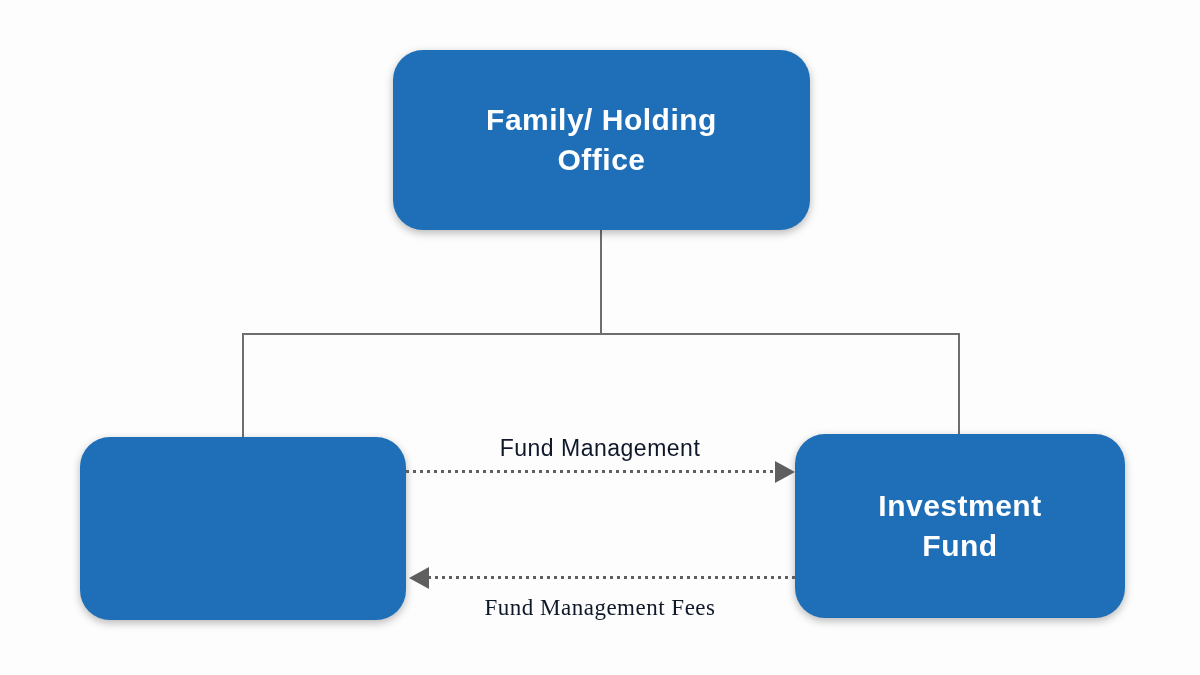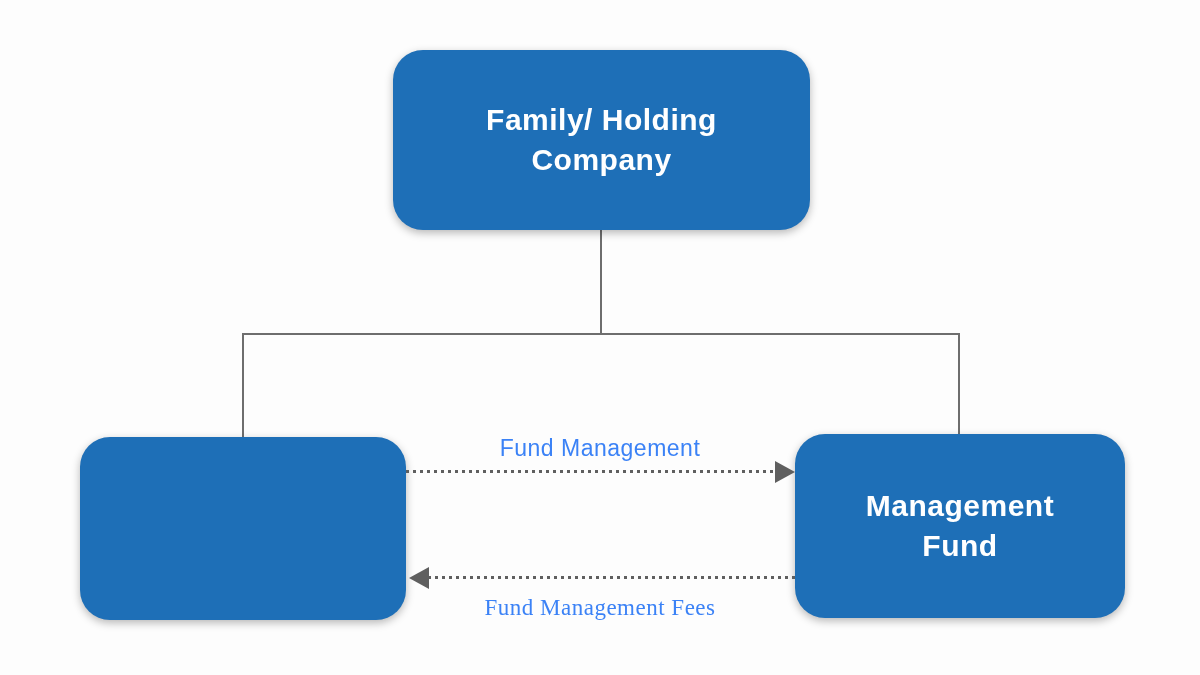--- a/index.html
+++ b/index.html
@@ -62,21 +62,21 @@
     left: 775px; top: 461px;
     border-left: 20px solid #5f5f5f;
   }
   .arrowhead-left {
     left: 409px; top: 567px;
     border-right: 20px solid #5f5f5f;
   }
 
   .edge-label {
     position: absolute;
-    color: #3b82f6;
+    color: #0f172a;
     font-size: 23px;
     letter-spacing: 0.5px;
     text-align: center;
     width: 390px;
     left: 405px;
   }
   .edge-label-top    { top: 435px; }
   .edge-label-bottom { top: 595px; font-family: Liberation Serif, serif; }
 </style>
 </head>
@@ -84,28 +84,28 @@
 
 <div class="canvas">
 
   <div class="conn conn-stem"></div>
   <div class="conn conn-horizontal"></div>
   <div class="conn conn-drop-left"></div>
   <div class="conn conn-drop-right"></div>
 
   <div class="node node-holding">
     <div>Family/ Holding</div>
-    <div>Company</div>
+    <div>Office</div>
   </div>
 
   <div class="node node-family">
   </div>
 
   <div class="node node-invest">
-    <div>Management</div>
+    <div>Investment</div>
     <div>Fund</div>
   </div>
 
   <div class="edge-label edge-label-top">Fund Management</div>
   <div class="dotted dotted-top"></div>
   <div class="arrowhead arrowhead-right"></div>
 
   <div class="dotted dotted-bottom"></div>
   <div class="arrowhead arrowhead-left"></div>
   <div class="edge-label edge-label-bottom">Fund Management Fees</div>

